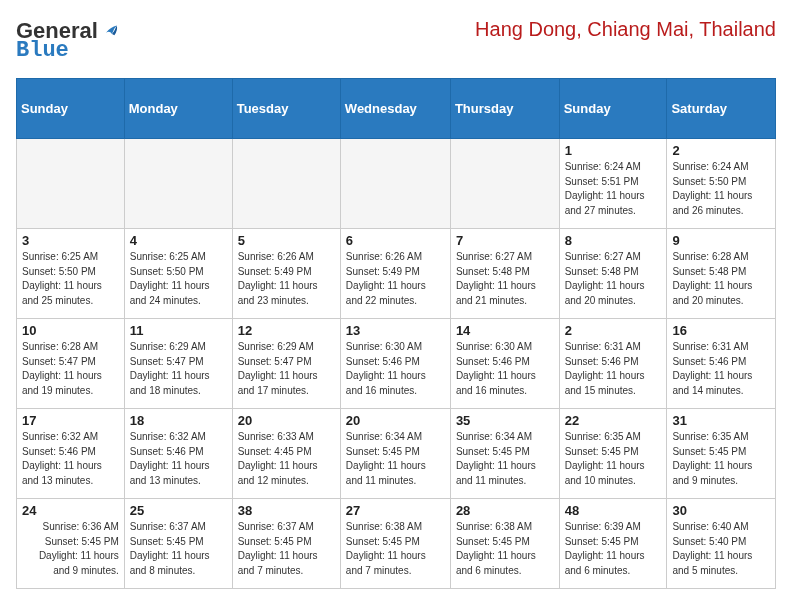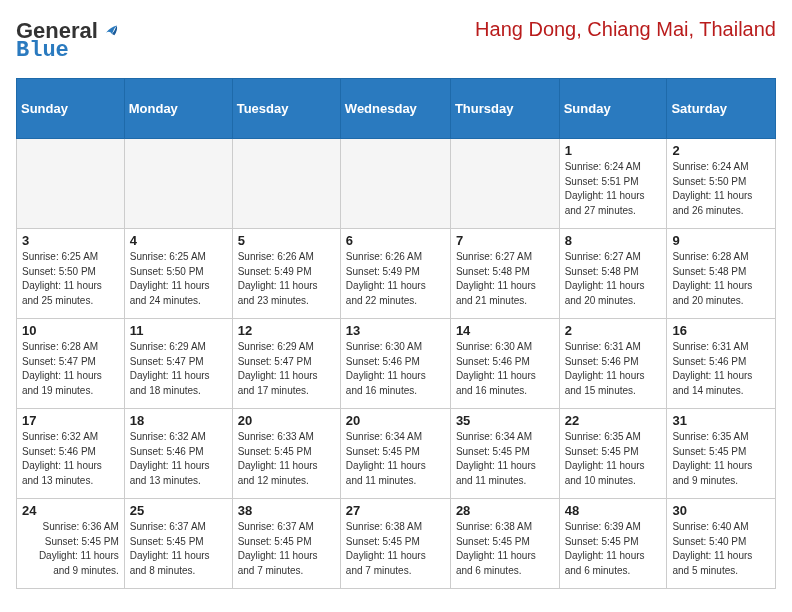--- a/index.html
+++ b/index.html
@@ -239,21 +239,21 @@
         </td>
         <td>
           <div class="day-num">18</div>
           <div class="day-info" style="white-space: pre-line;">Sunrise: 6:32 AM
 Sunset: 5:46 PM
 Daylight: 11 hours and 13 minutes.</div>
         </td>
         <td>
           <div class="day-num">20</div>
           <div class="day-info" style="white-space: pre-line;">Sunrise: 6:33 AM
-Sunset: 5:45 PM
+Sunset: 4:45 PM
 Daylight: 11 hours and 12 minutes.</div>
         </td>
         <td>
           <div class="day-num">20</div>
           <div class="day-info" style="white-space: pre-line;">Sunrise: 6:34 AM
 Sunset: 5:45 PM
 Daylight: 11 hours and 11 minutes.</div>
         </td>
         <td>
           <div class="day-num">35</div>

